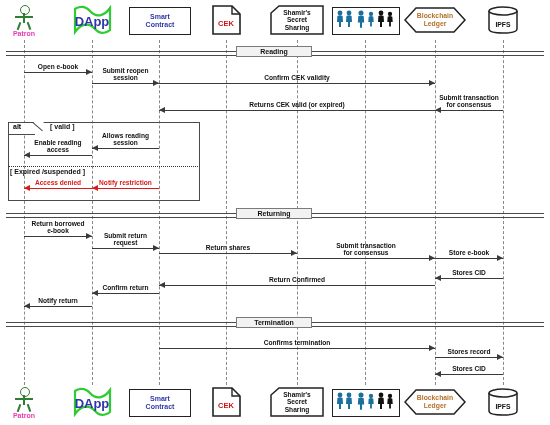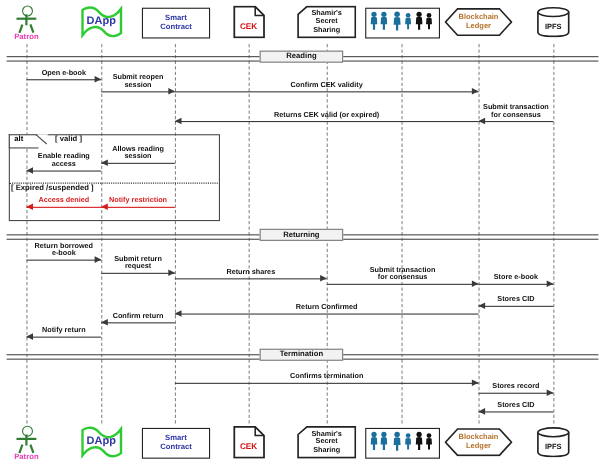--- a/index.html
+++ b/index.html
@@ -21,21 +21,21 @@
   .alt-corner:after{content:"";position:absolute;right:-9px;top:-1px;width:0;height:0;border-top:12px solid #fff;border-right:10px solid transparent;}
   .alt-corner:before{content:"";position:absolute;right:-11px;top:-1px;width:13px;height:0;border-top:1px solid #4a4a4a;transform-origin:left top;transform:rotate(41deg);z-index:3;}
   .alt-kw{position:absolute;font-size:7px;font-weight:bold;z-index:4;}
   .alt-guard{position:absolute;font-size:7px;font-weight:bold;color:#111;}
   .alt-div{position:absolute;height:0;border-top:1px dotted #333;}
   
   .stick{position:relative;width:26px;height:26px;}
   .stick i{position:absolute;background:#2f7d32;}
   .patron-name{font-size:7px;font-weight:bold;color:#e83bb0;text-align:center;}
   .dapp-wrap{position:relative;width:46px;height:30px;}
-  .dapp-txt{position:absolute;left:0;top:9px;width:46px;text-align:center;font-size:10px;font-weight:bold;color:#2f37a8;z-index:2;}
+  .dapp-txt{position:absolute;left:0;top:9px;width:46px;text-align:center;font-size:13px;font-weight:bold;color:#2f37a8;z-index:2;}
   .box-rect{border:1.6px solid #222;background:#fff;display:flex;align-items:center;justify-content:center;}
   .sc-txt{font-size:7px;font-weight:bold;color:#2f37a8;text-align:center;line-height:1.15;}
   .cek-wrap{position:relative;width:32px;height:30px;}
   .cek-txt{position:absolute;left:0;top:14px;width:30px;text-align:center;font-size:7.5px;font-weight:bold;color:#d21313;z-index:2;}
   .hex-txt{font-size:6.6px;font-weight:bold;color:#111;text-align:center;line-height:1.1;}
   .bc-txt{font-size:6.8px;font-weight:bold;color:#b4712a;text-align:center;line-height:1.15;}
   .ipfs-txt{font-size:6.8px;font-weight:bold;color:#111;text-align:center;}
   .people{position:relative;}
 </style>
 </head>

